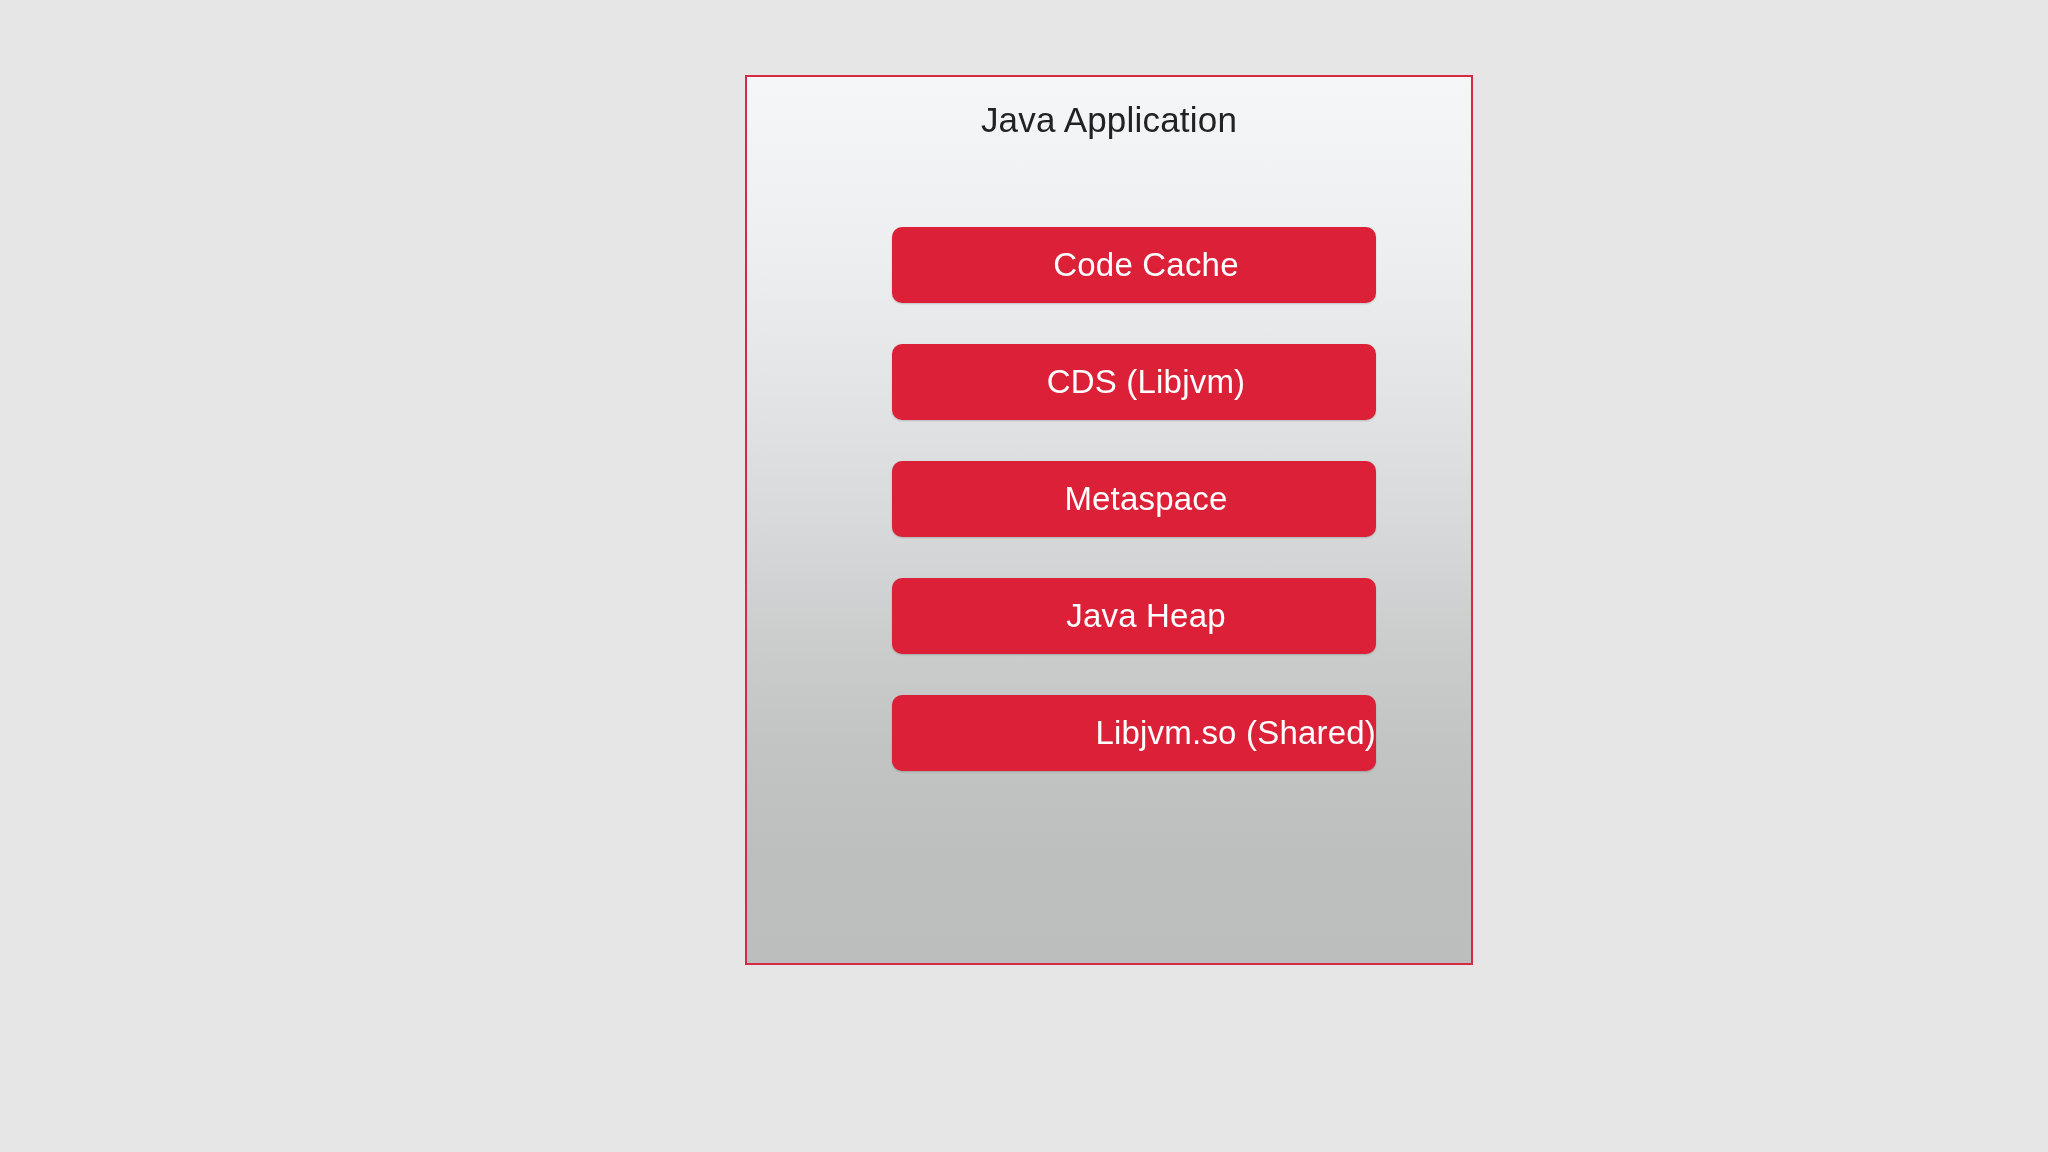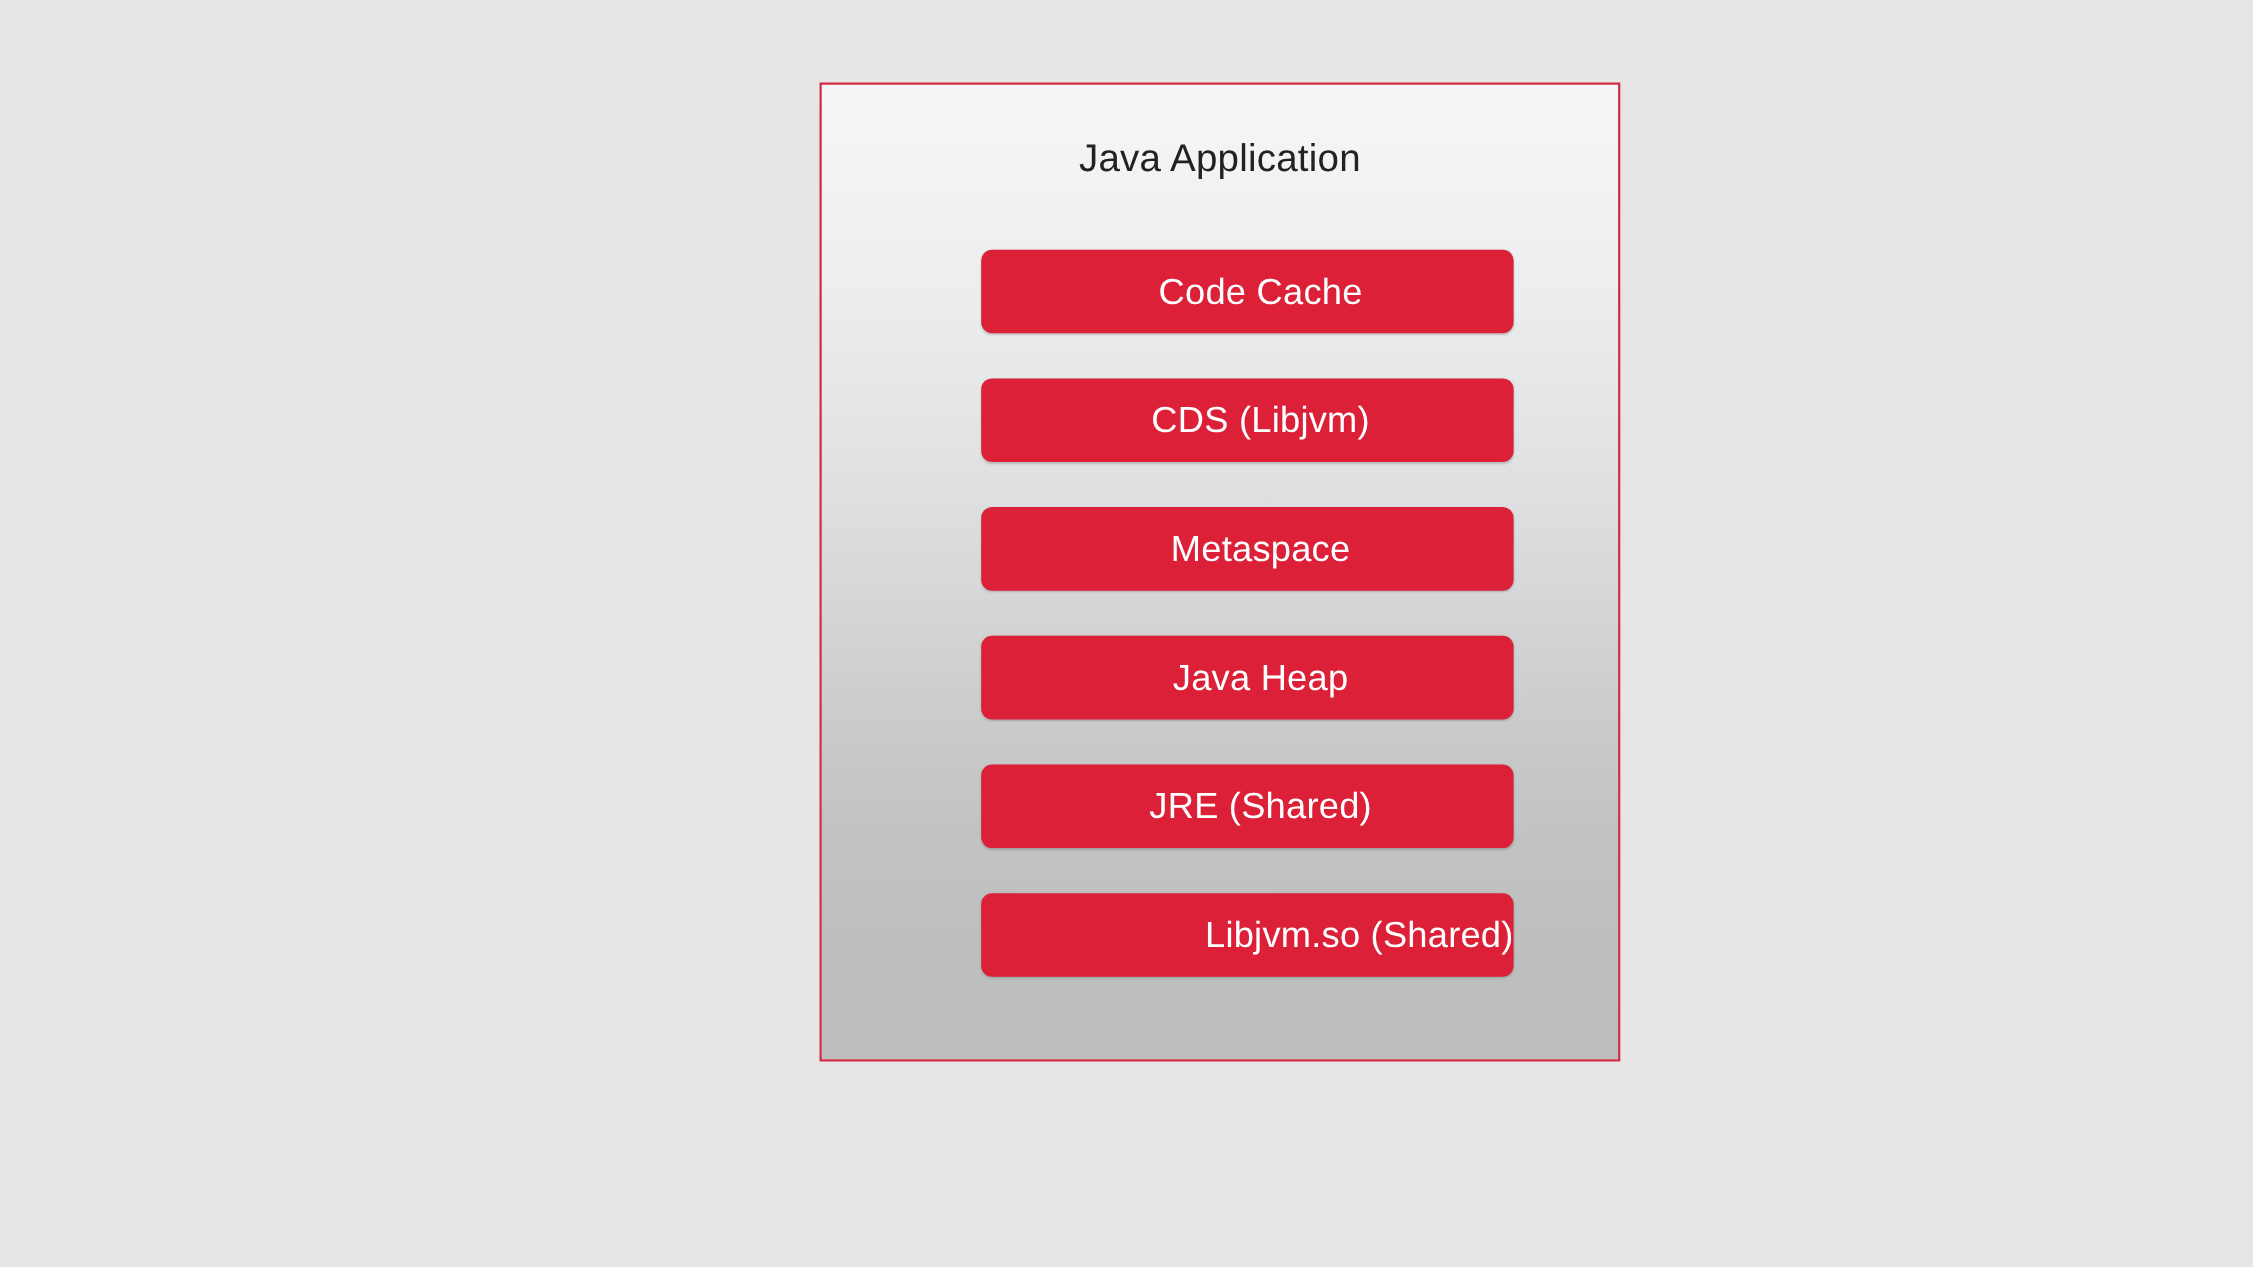--- a/index.html
+++ b/index.html
@@ -45,21 +45,20 @@
     position: absolute;
     left: 0;
     top: 22px;
     width: 100%;
     text-align: center;
     font-size: 35px;
     line-height: 42px;
     color: #222222;
     letter-spacing: 0.2px;
     white-space: nowrap;
-    margin-top: 24px;
   }
 
   
   .region-stack {
     position: absolute;
     left: 145px;
     top: 150px;
     width: 460px;
   }
   .region-box {
@@ -126,23 +125,20 @@
       </div>
 
       <div class="region-box">
         <span class="region-label">Metaspace</span>
       </div>
 
       <div class="region-box">
         <span class="region-label">Java Heap</span>
       </div>
 
-      <div class="region-box">
-        <span class="region-label">JRE (Shared)</span>
-      </div>
 
       <div class="region-box">
         <span class="region-label">Libjvm.so (Shared)</span>
       </div>
 
     </div>
   </div>
 
 
 </div>

